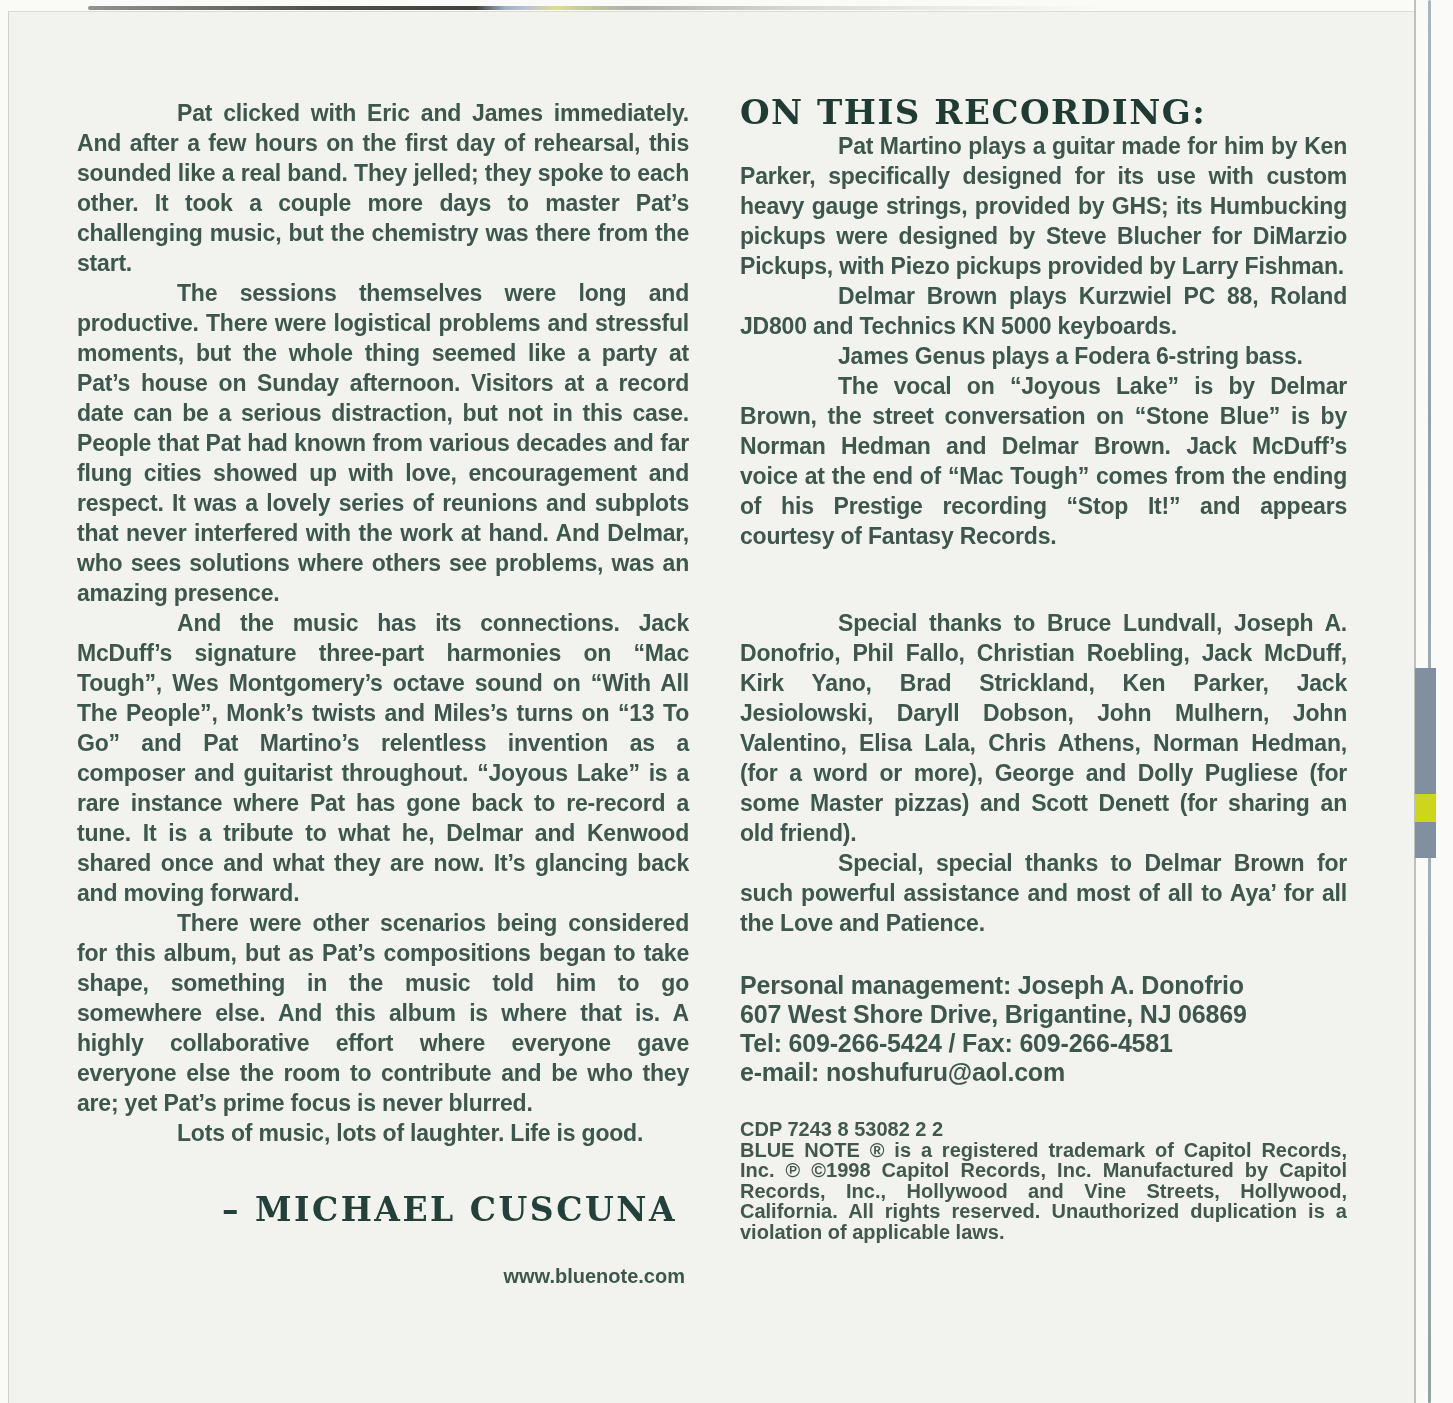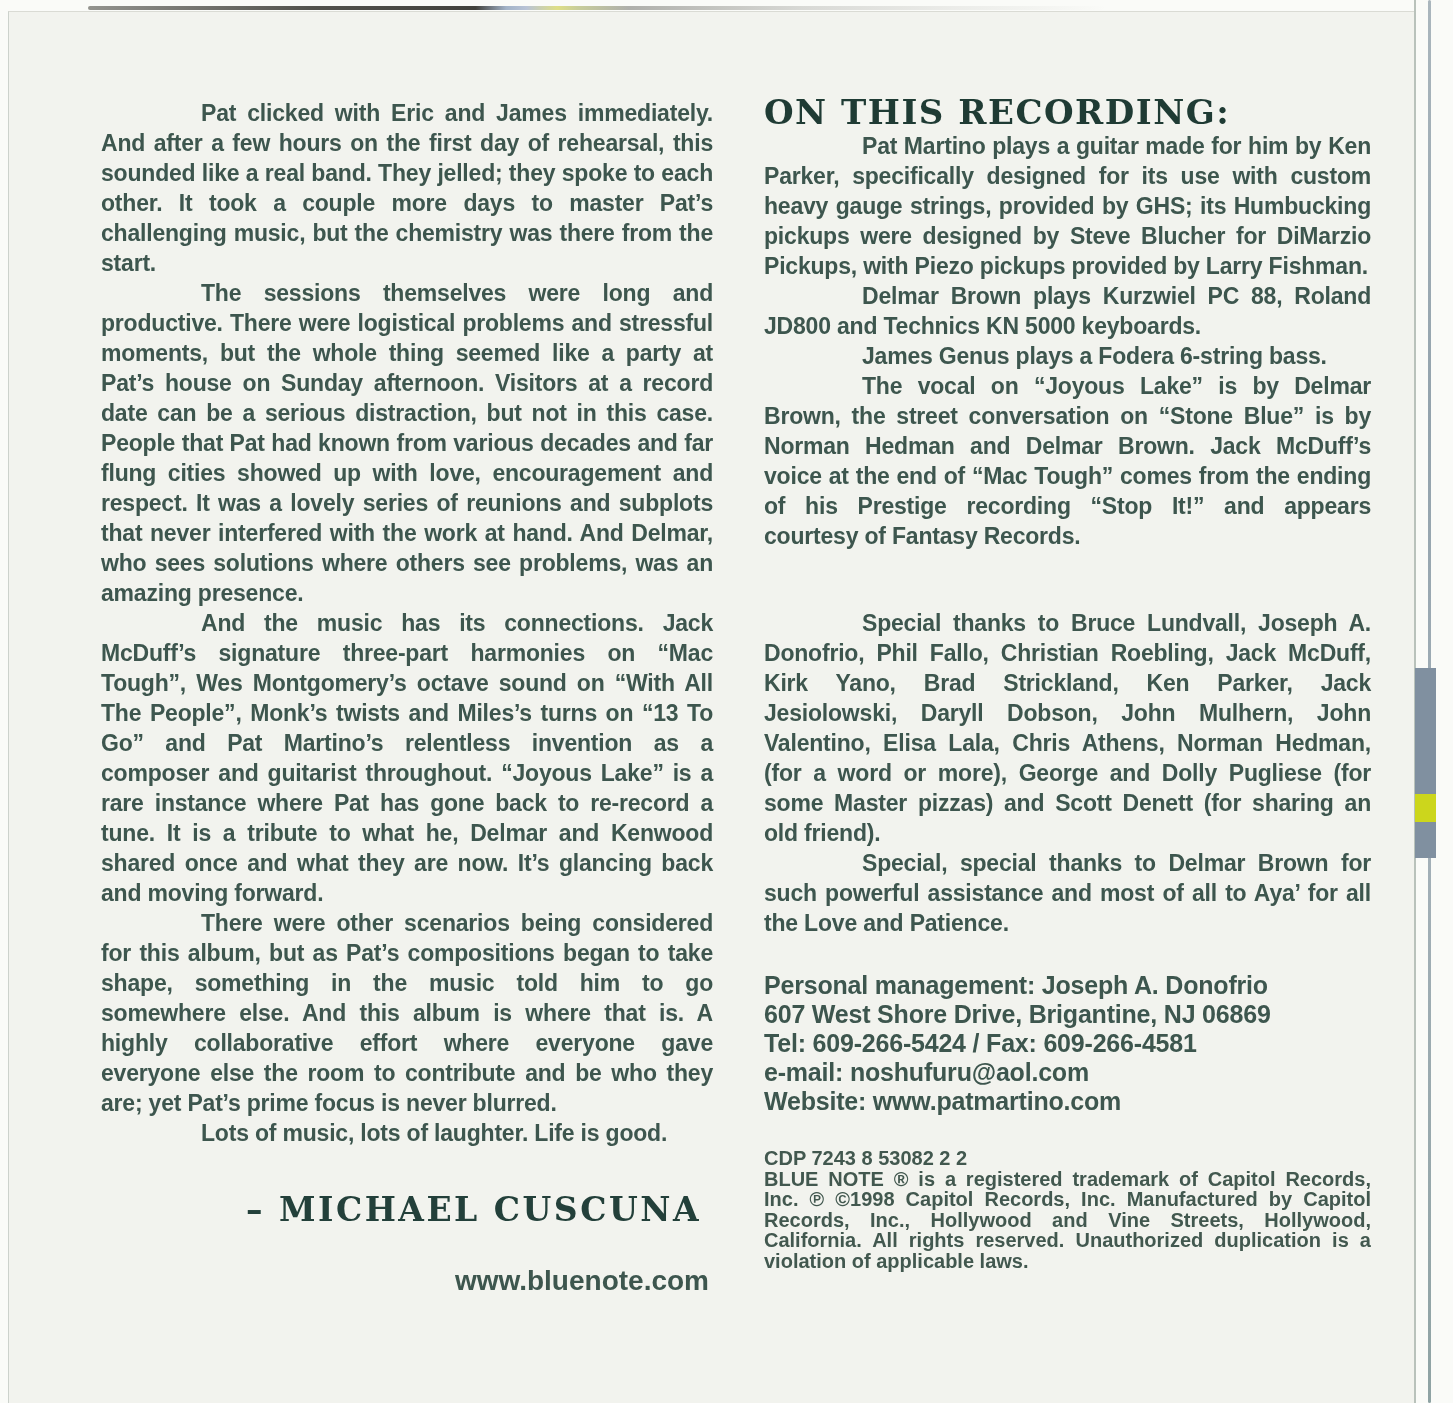--- a/index.html
+++ b/index.html
@@ -65,21 +65,21 @@
     position: absolute;
     left: 1415px; top: 668px; width: 21px; height: 190px;
     background: #8090a0;
   }
   .edge-bar-yellow {
     position: absolute;
     left: 0; top: 126px; width: 100%; height: 28px;
     background: #ccd61c;
   }
   
-  .col { position: absolute; color: #3d564e; margin-left: 24px; }
+  .col { position: absolute; color: #3d564e; }
   .col-left  { left: 68px;  top: 86px; width: 612px; }
   .col-right { left: 731px; top: 84px; width: 607px; }
 
   p.body-p {
     margin: 0;
     font-size: 23px;
     line-height: 30px;
     font-weight: 700;
     text-align: justify;
     text-indent: 100px;
@@ -94,21 +94,21 @@
     font-family: "DejaVu Serif", serif;
     font-weight: bold;
     font-size: 33px;
     letter-spacing: 2.5px;
     color: #23403a;
   }
   .site {
     margin-top: 36px;
     padding-right: 4px;
     text-align: right;
-    font-size: 28px;
+    font-size: 20px;
     font-weight: 700;
     color: #3d564e;
   }
   .heading {
     margin: 0 0 2px 0;
     font-family: "DejaVu Serif", serif;
     font-weight: bold;
     font-size: 34px;
     line-height: 33px;
     letter-spacing: 1.5px;
@@ -165,21 +165,20 @@
       <div class="thanks-group">
         <p class="body-p">Special thanks to Bruce Lundvall, Joseph A. Donofrio, Phil Fallo, Christian Roebling, Jack McDuff, Kirk Yano,  Brad Strickland, Ken Parker, Jack Jesiolowski, Daryll Dobson, John Mulhern, John Valentino, Elisa Lala, Chris Athens, Norman Hedman, (for a word or more), George and Dolly Pugliese (for some Master pizzas) and Scott Denett (for sharing an old friend).</p>
         <p class="body-p">Special, special thanks to Delmar Brown for such powerful assistance and most of all to Aya’ for all the Love and Patience.</p>
       </div>
 
       <div class="contact">
         <div>Personal management: Joseph A. Donofrio</div>
         <div>607 West Shore Drive, Brigantine, NJ 06869</div>
         <div>Tel: 609-266-5424 / Fax: 609-266-4581</div>
         <div>e-mail: noshufuru@aol.com</div>
-        <div>Website: www.patmartino.com</div>
       </div>
 
       <div class="fineprint">
         <div class="catalog">CDP 7243 8 53082 2 2</div>
         <p>BLUE NOTE ® is a registered trademark of Capitol Records, Inc.  ℗ ©1998 Capitol Records, Inc.  Manufactured by Capitol Records, Inc., Hollywood and Vine Streets, Hollywood, California.  All rights reserved.  Unauthorized duplication is a violation of applicable laws.</p>
       </div>
     </div>
 
   </div>
 

